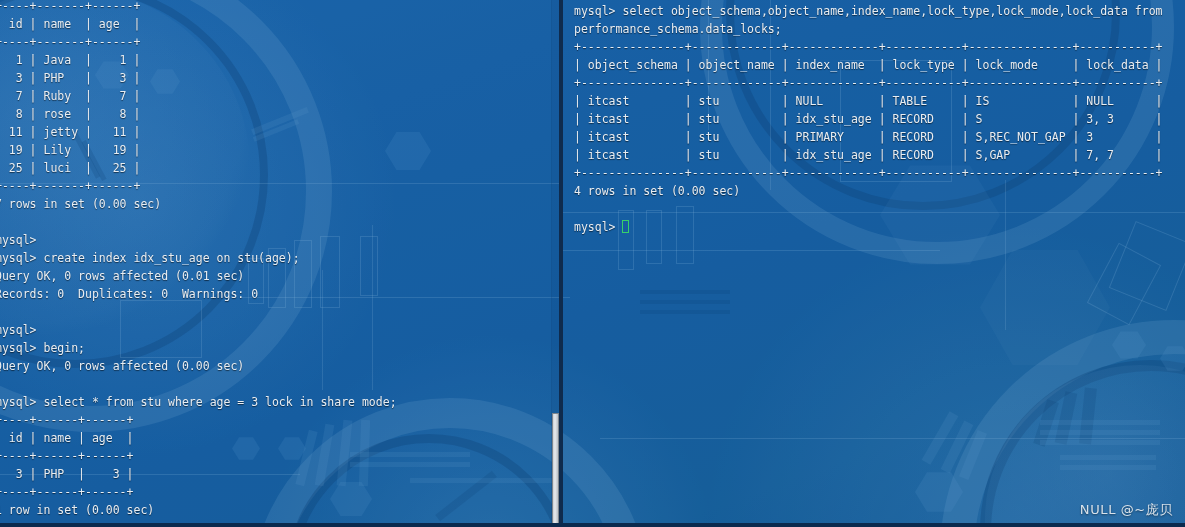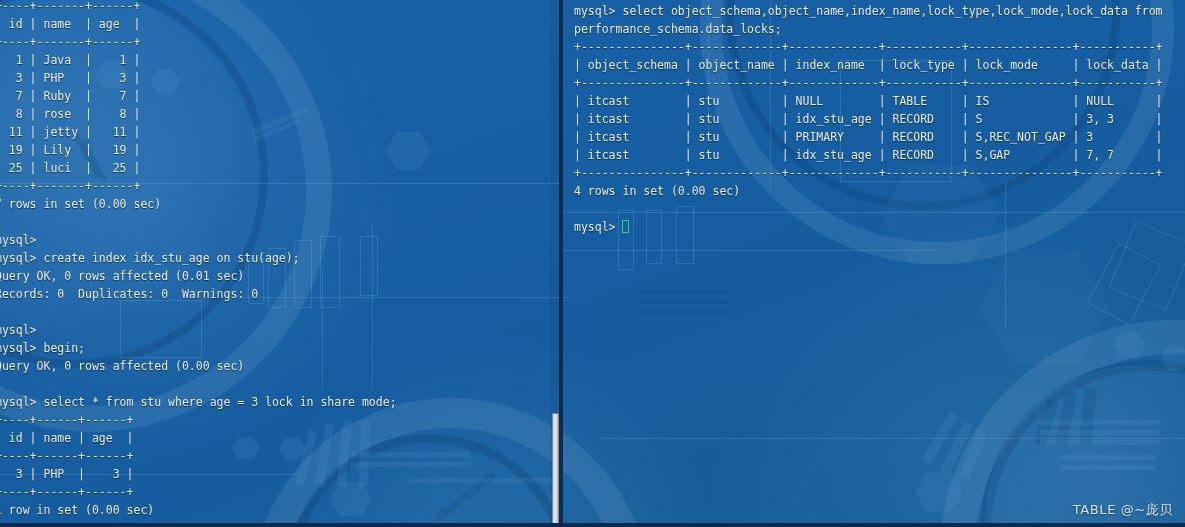--- a/index.html
+++ b/index.html
@@ -263,16 +263,16 @@
     <div id="left-scroll-thumb"></div>
   </div>
 
   <div id="window-divider"></div>
 
   <div class="term" id="term-right">
     <div class="term-bg"></div>
     <div class="term-lines" id="right-lines"><div class="line">mysql&gt; select object_schema,object_name,index_name,lock_type,lock_mode,lock_data from</div><div class="line">performance_schema.data_locks;</div><div class="line">+---------------+-------------+-------------+-----------+---------------+-----------+</div><div class="line">| object_schema | object_name | index_name  | lock_type | lock_mode     | lock_data |</div><div class="line">+---------------+-------------+-------------+-----------+---------------+-----------+</div><div class="line">| itcast        | stu         | NULL        | TABLE     | IS            | NULL      |</div><div class="line">| itcast        | stu         | idx_stu_age | RECORD    | S             | 3, 3      |</div><div class="line">| itcast        | stu         | PRIMARY     | RECORD    | S,REC_NOT_GAP | 3         |</div><div class="line">| itcast        | stu         | idx_stu_age | RECORD    | S,GAP         | 7, 7      |</div><div class="line">+---------------+-------------+-------------+-----------+---------------+-----------+</div><div class="line">4 rows in set (0.00 sec)</div><div class="line"></div><div class="line">mysql&gt; <span class="cursor"></span></div></div>
   </div>
 
-  <div id="watermark">TABLE @~庞贝</div>
+  <div id="watermark">NULL @~庞贝</div>
 
   <div id="taskbar-sliver"></div>
 </div>
 
 </body></html>

